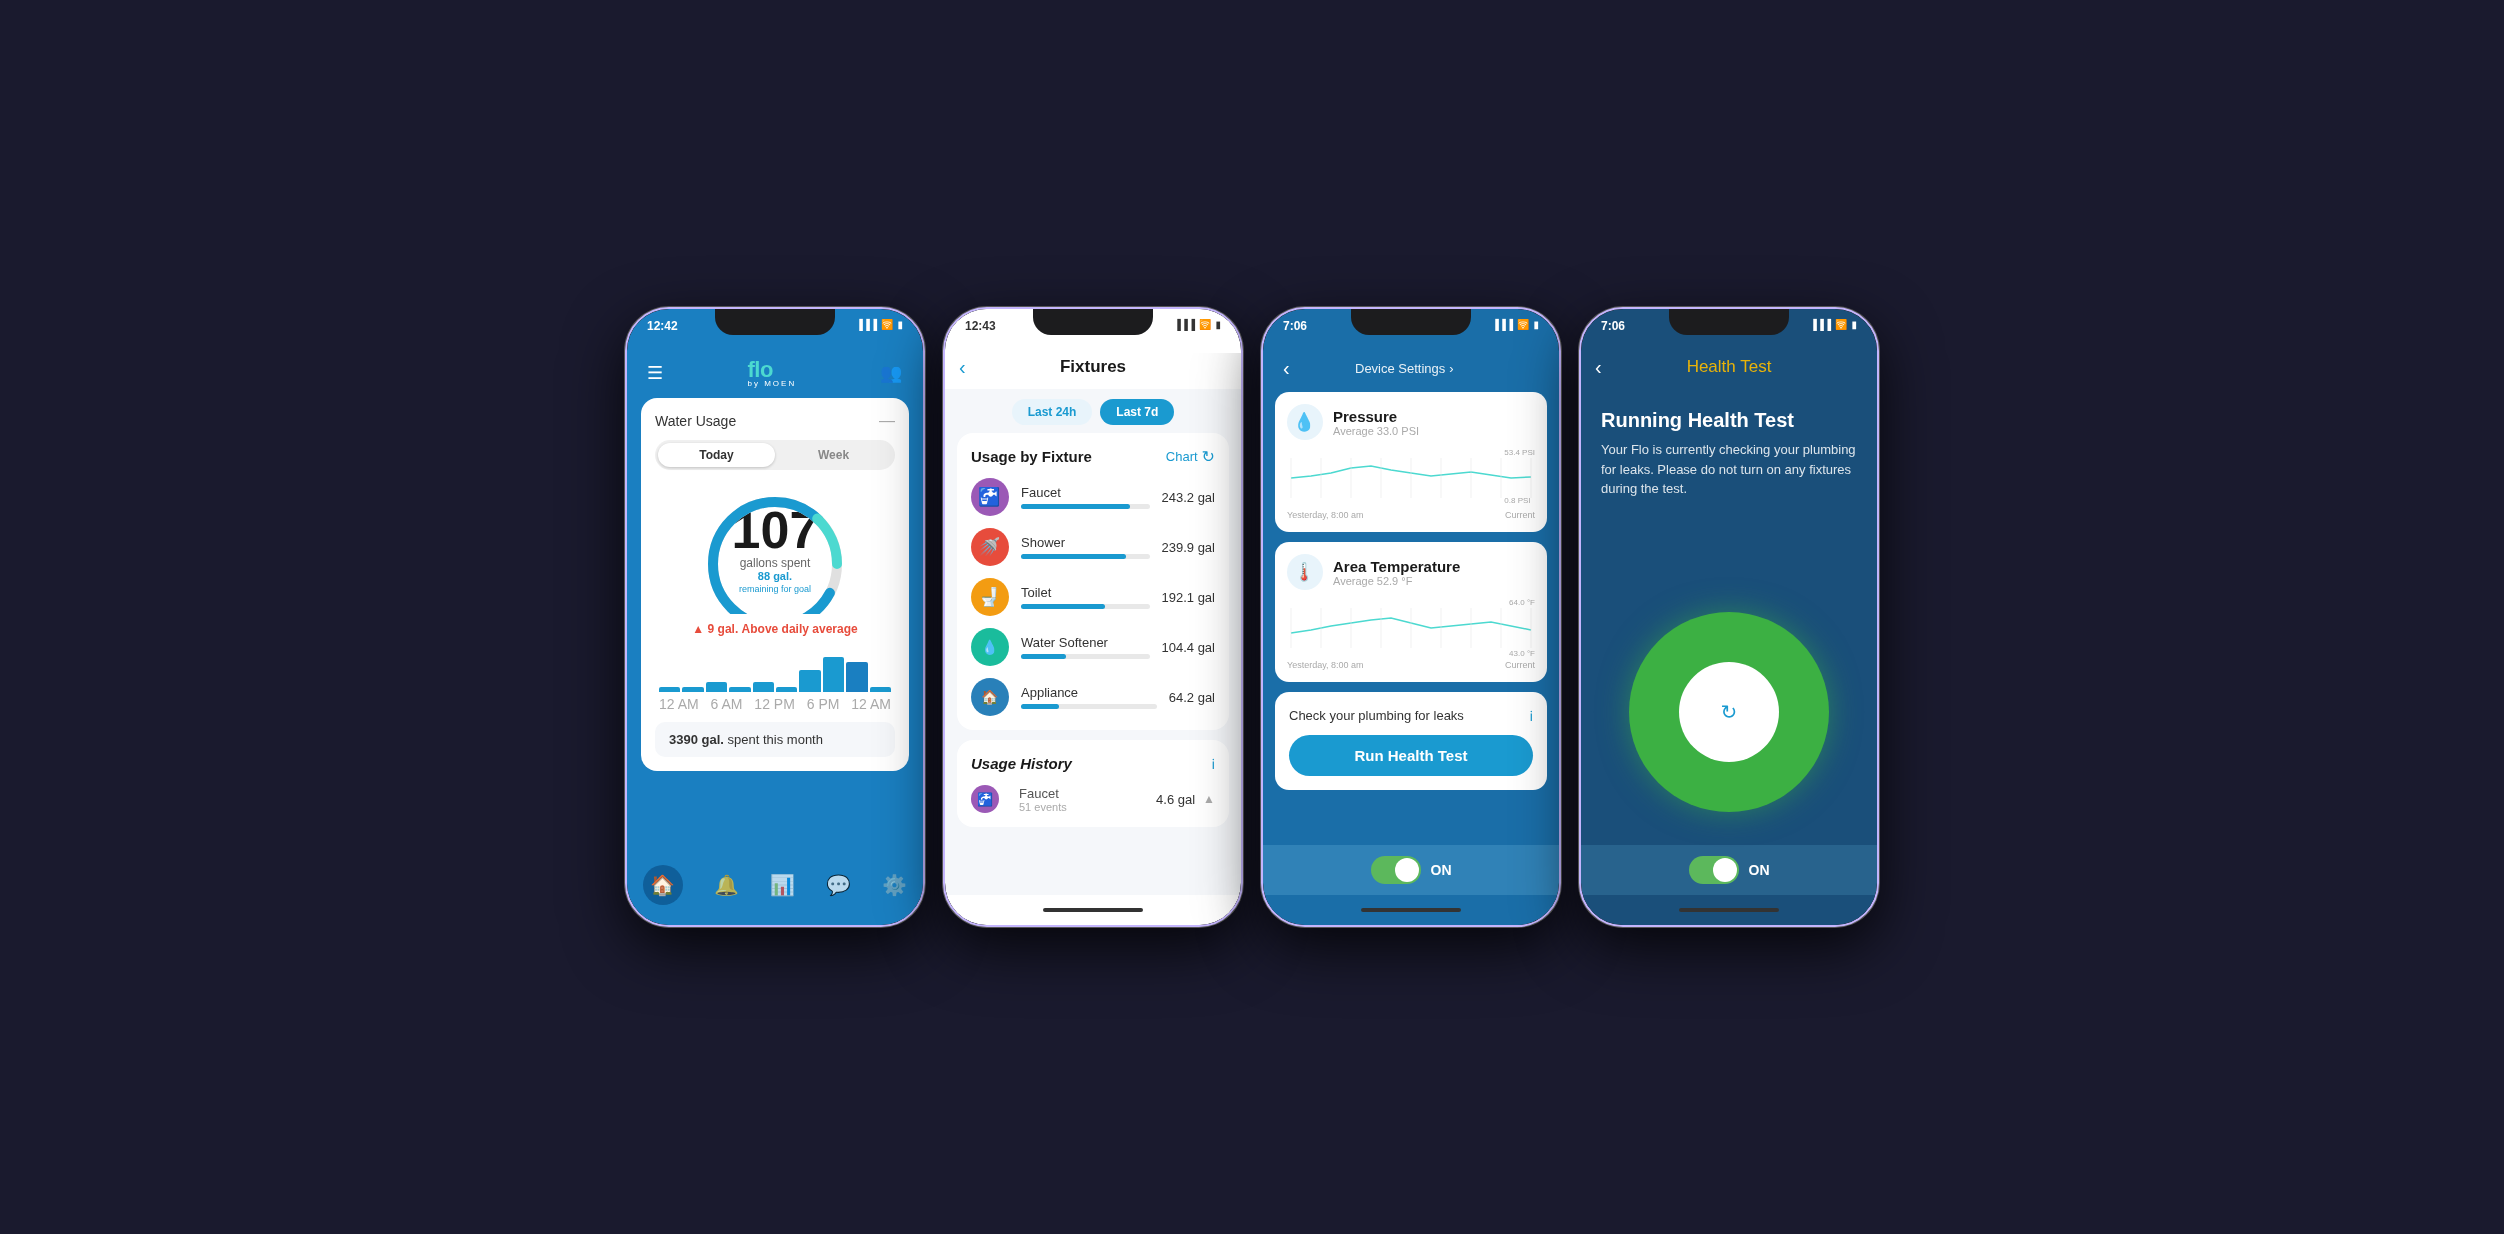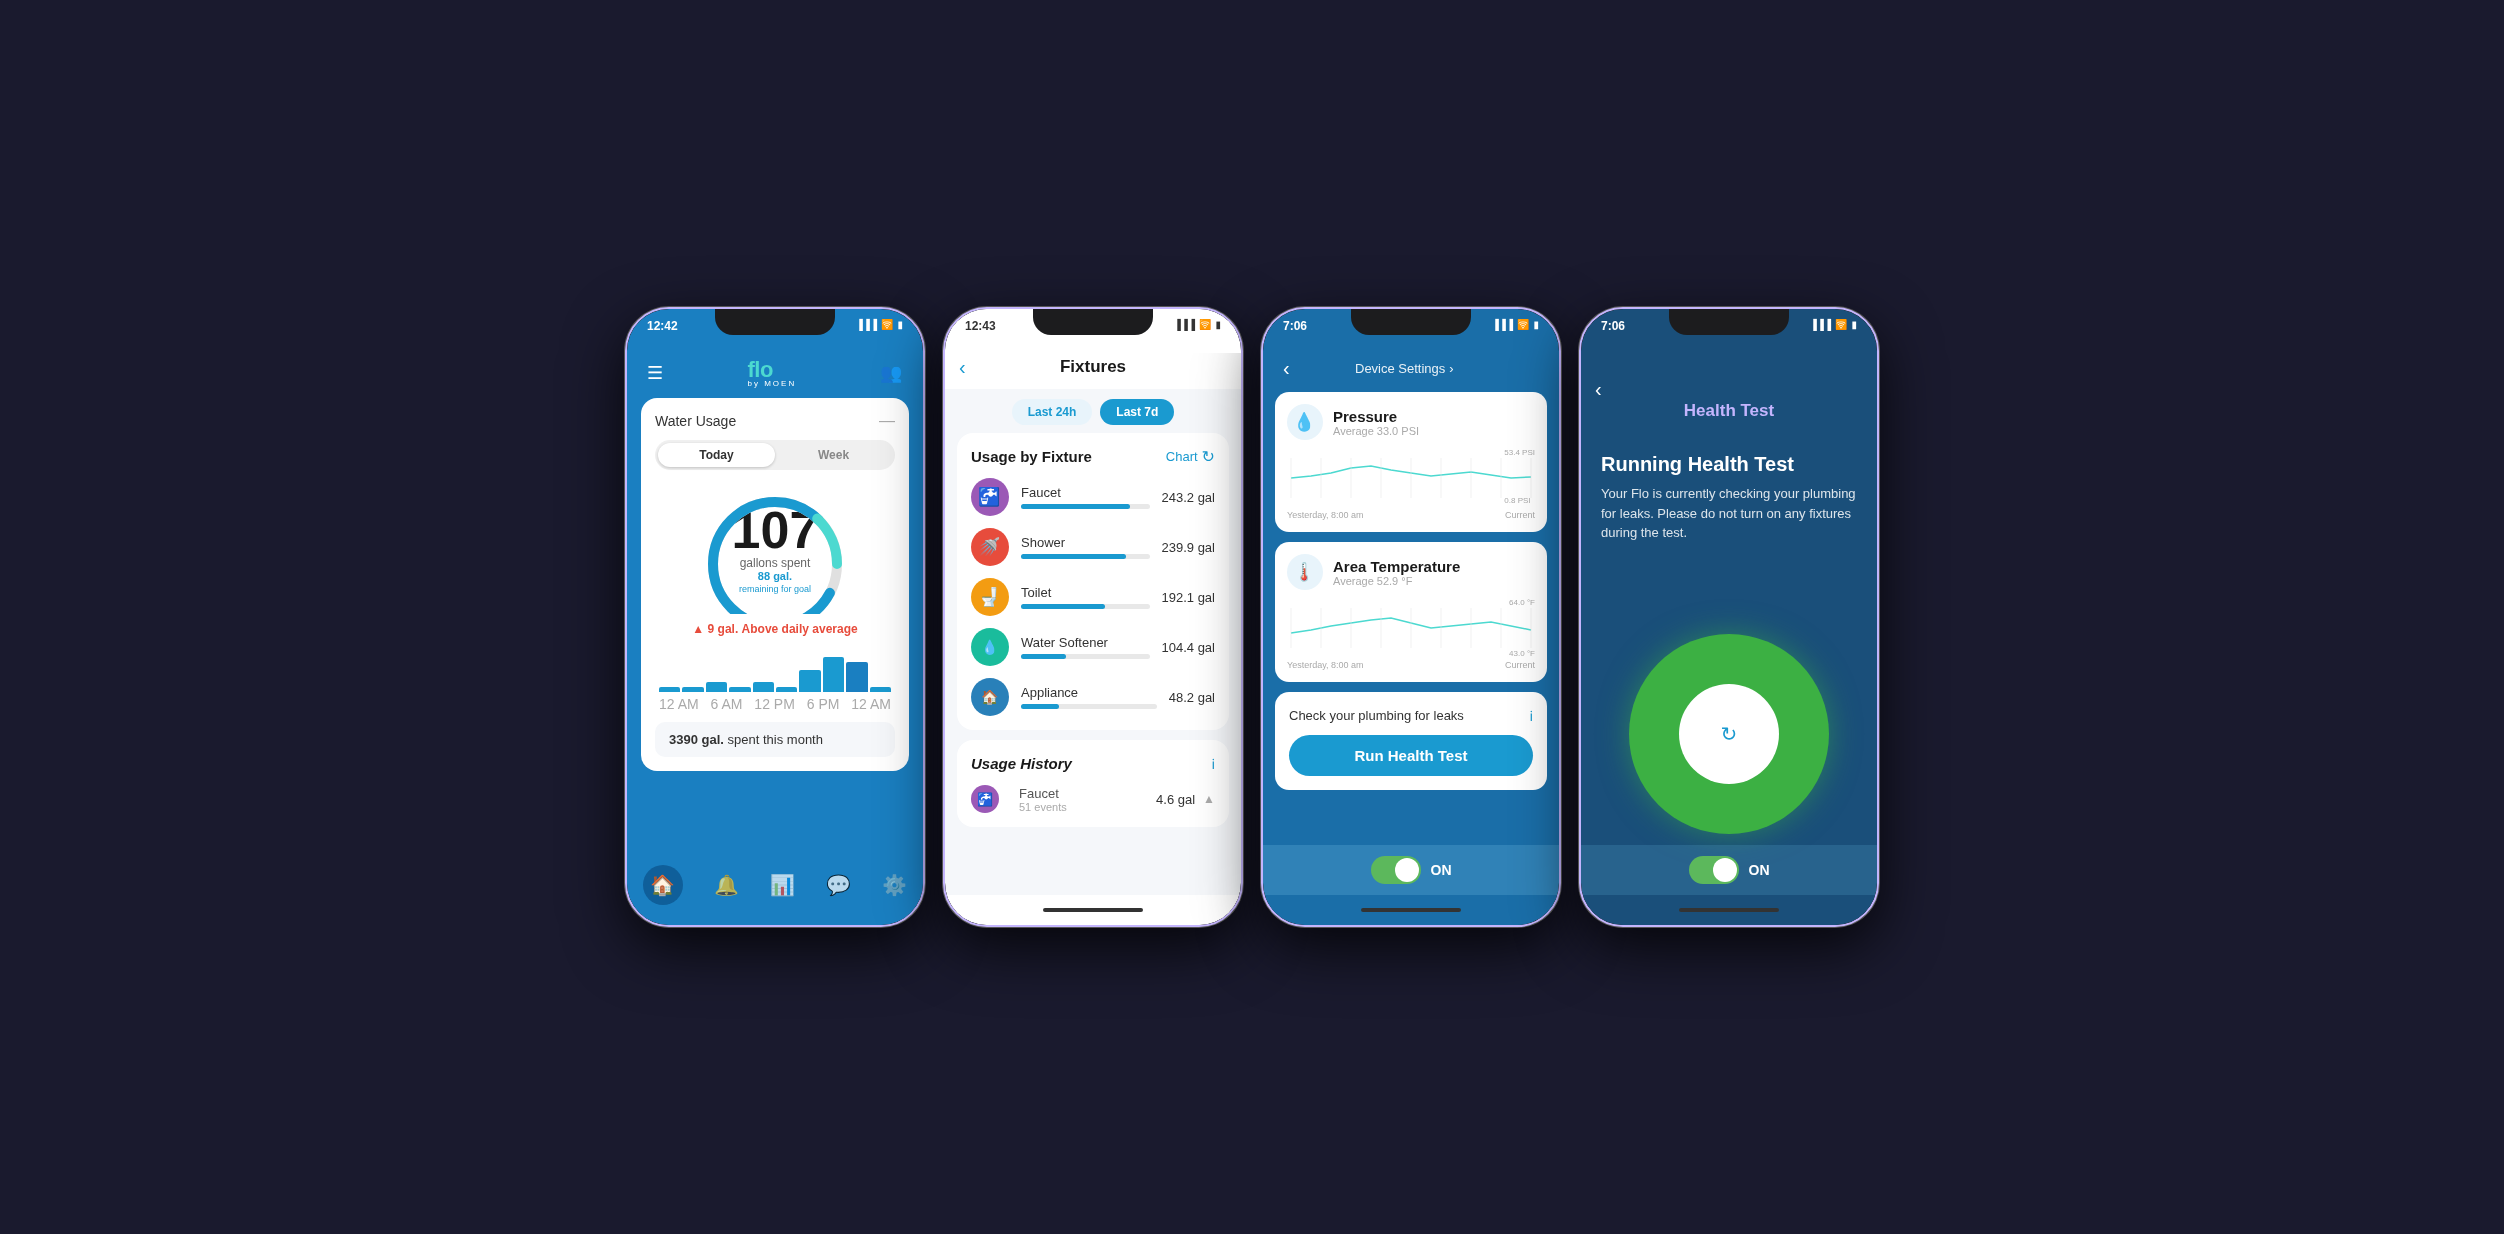--- a/index.html
+++ b/index.html
@@ -555,23 +555,22 @@
     }
     .phone4 .top-bar {
       padding: 4px 20px 12px;
       display: flex;
       align-items: center;
       justify-content: center;
       position: relative;
     }
     .health-title {
       font-size: 17px;
-      font-weight: 700;
-      color: #c4b5fd;
-      margin-top: 44px;
+      font-weight: 400;
+      color: #eab308;
     }
     .running-content {
       padding: 20px 20px 0;
       text-align: left;
     }
     .running-title {
       font-size: 20px;
       font-weight: 700;
       color: white;
       margin-bottom: 8px;
@@ -804,21 +803,21 @@
           </div>
 
           <div class="fixture-row" style="margin-bottom:0;">
             <div class="fixture-icon blue-dark" style="font-size:14px;">🏠</div>
             <div class="fixture-info">
               <div class="fixture-name">Appliance</div>
               <div class="fixture-bar-bg">
                 <div class="fixture-bar-fill" style="width:28%;"></div>
               </div>
             </div>
-            <span class="fixture-gal">48.2 gal</span>
+            <span class="fixture-gal">64.2 gal</span>
           </div>
         </div>
         <div class="history-card">
           <div class="history-header">
             <span class="history-title">Usage History</span>
             <span class="info-icon">ℹ</span>
           </div>
           <div class="history-row">
             <div class="history-icon-name">
               <div class="fixture-icon purple history-fixture-icon" style="width:28px;height:28px;font-size:13px;">🚰</div>

